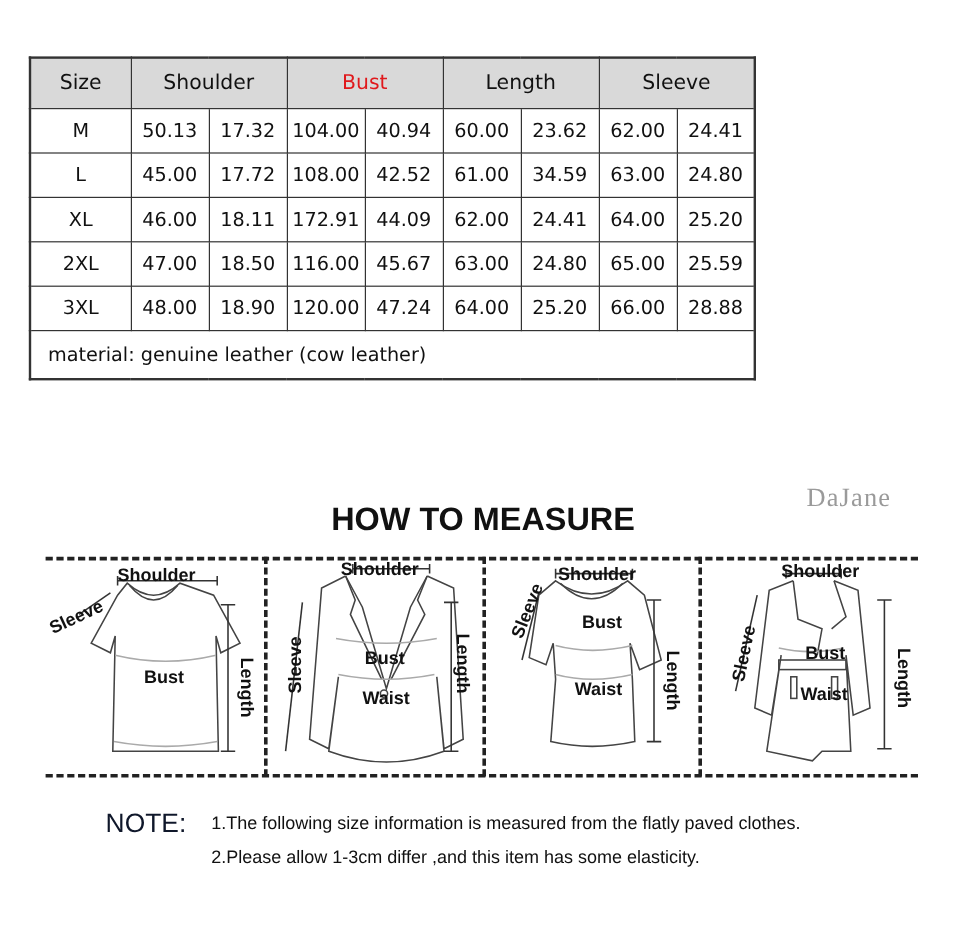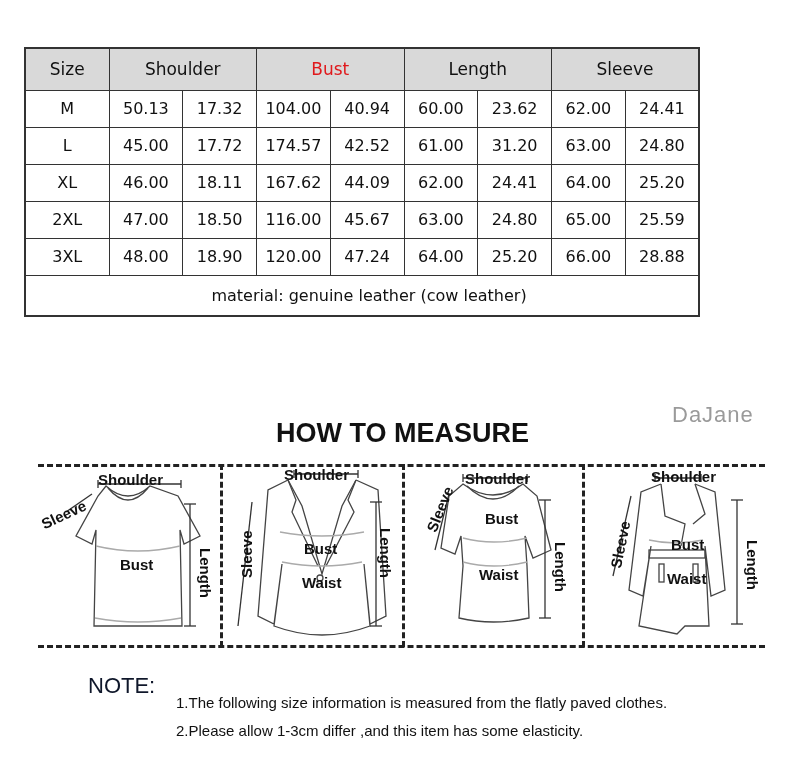--- a/index.html
+++ b/index.html
@@ -2,37 +2,37 @@
 <html><head>
 <meta charset="utf-8">
 <style>
   * { box-sizing: border-box; margin: 0; padding: 0; }
   html, body { width: 800px; height: 777px; background: #ffffff; overflow: hidden; }
   body { position: relative; font-family: "DejaVu Sans", sans-serif; color: #111; }
 
   
   .size-table {
     position: absolute; left: 24px; top: 47px;
-    width: 676px; border-collapse: collapse;
+    width: 606px; border-collapse: collapse;
     border: 2px solid #333; table-layout: fixed;
   }
   .size-table td {
     border: 1px solid #333; text-align: center;
     font-size: 16px; height: 37px; color: #111;
     font-family: "DejaVu Sans", sans-serif;
   }
   .size-table tr.hdr td { background: #d9d9d9; height: 42px; font-size: 17px; }
   .size-table tr.units td { height: 40px; font-size: 17px; }
   .size-table td.red { color: #e0191c; }
-  .size-table td.material { text-align: center; padding-left: 14px; height: 41px; font-size: 16px; }
+  .size-table td.material { text-align: left; padding-left: 14px; height: 41px; font-size: 16px; }
 
   
   .brand {
     position: absolute; left: 672px; top: 402px;
-    font-family: Liberation Sans, sans-serif; font-size: 22px;
+    font-family: Liberation Serif, serif; font-size: 22px;
     color: #9a9a9a; letter-spacing: 1px;
   }
   .measure-title {
     position: absolute; left: 276px; top: 418px;
     font-family: "Liberation Sans", sans-serif; font-weight: bold;
     font-size: 27px; color: #111;
   }
   .dash-top { position:absolute; left:38px; top:464px; width:727px; border-top:3px dashed #222; }
   .dash-bot { position:absolute; left:38px; top:645px; width:727px; border-top:3px dashed #222; }
   .dash-v { position:absolute; top:464px; height:183px; border-left:3px dashed #222; }
@@ -47,21 +47,21 @@
   .rot-90 { transform: rotate(90deg); transform-origin: left top; }
   .rot-m90 { transform: rotate(-90deg); transform-origin: left top; }
 
   
   .note-label {
     position: absolute; left: 88px; top: 673px;
     font-family: Liberation Sans, sans-serif; font-size: 22px; color: #0f172a;
   }
   .note-line {
     position: absolute; left: 176px;
-    font-family: "Liberation Sans", sans-serif; font-size: 15px; color: #111; margin-top: 16px;
+    font-family: "Liberation Sans", sans-serif; font-size: 15px; color: #111;
   }
 </style>
 </head>
 <body>
 
 <table class="size-table">
   <colgroup>
     <col style="width:84px">
       <col>
       <col>
@@ -90,32 +90,32 @@
         <td>40.94</td>
         <td>60.00</td>
         <td>23.62</td>
         <td>62.00</td>
         <td>24.41</td>
       </tr>
       <tr>
         <td>L</td>
         <td>45.00</td>
         <td>17.72</td>
-        <td>174.57</td>
+        <td>108.00</td>
         <td>42.52</td>
         <td>61.00</td>
-        <td>31.20</td>
+        <td>34.59</td>
         <td>63.00</td>
         <td>24.80</td>
       </tr>
       <tr>
         <td>XL</td>
         <td>46.00</td>
         <td>18.11</td>
-        <td>167.62</td>
+        <td>172.91</td>
         <td>44.09</td>
         <td>62.00</td>
         <td>24.41</td>
         <td>64.00</td>
         <td>25.20</td>
       </tr>
       <tr>
         <td>2XL</td>
         <td>47.00</td>
         <td>18.50</td>

